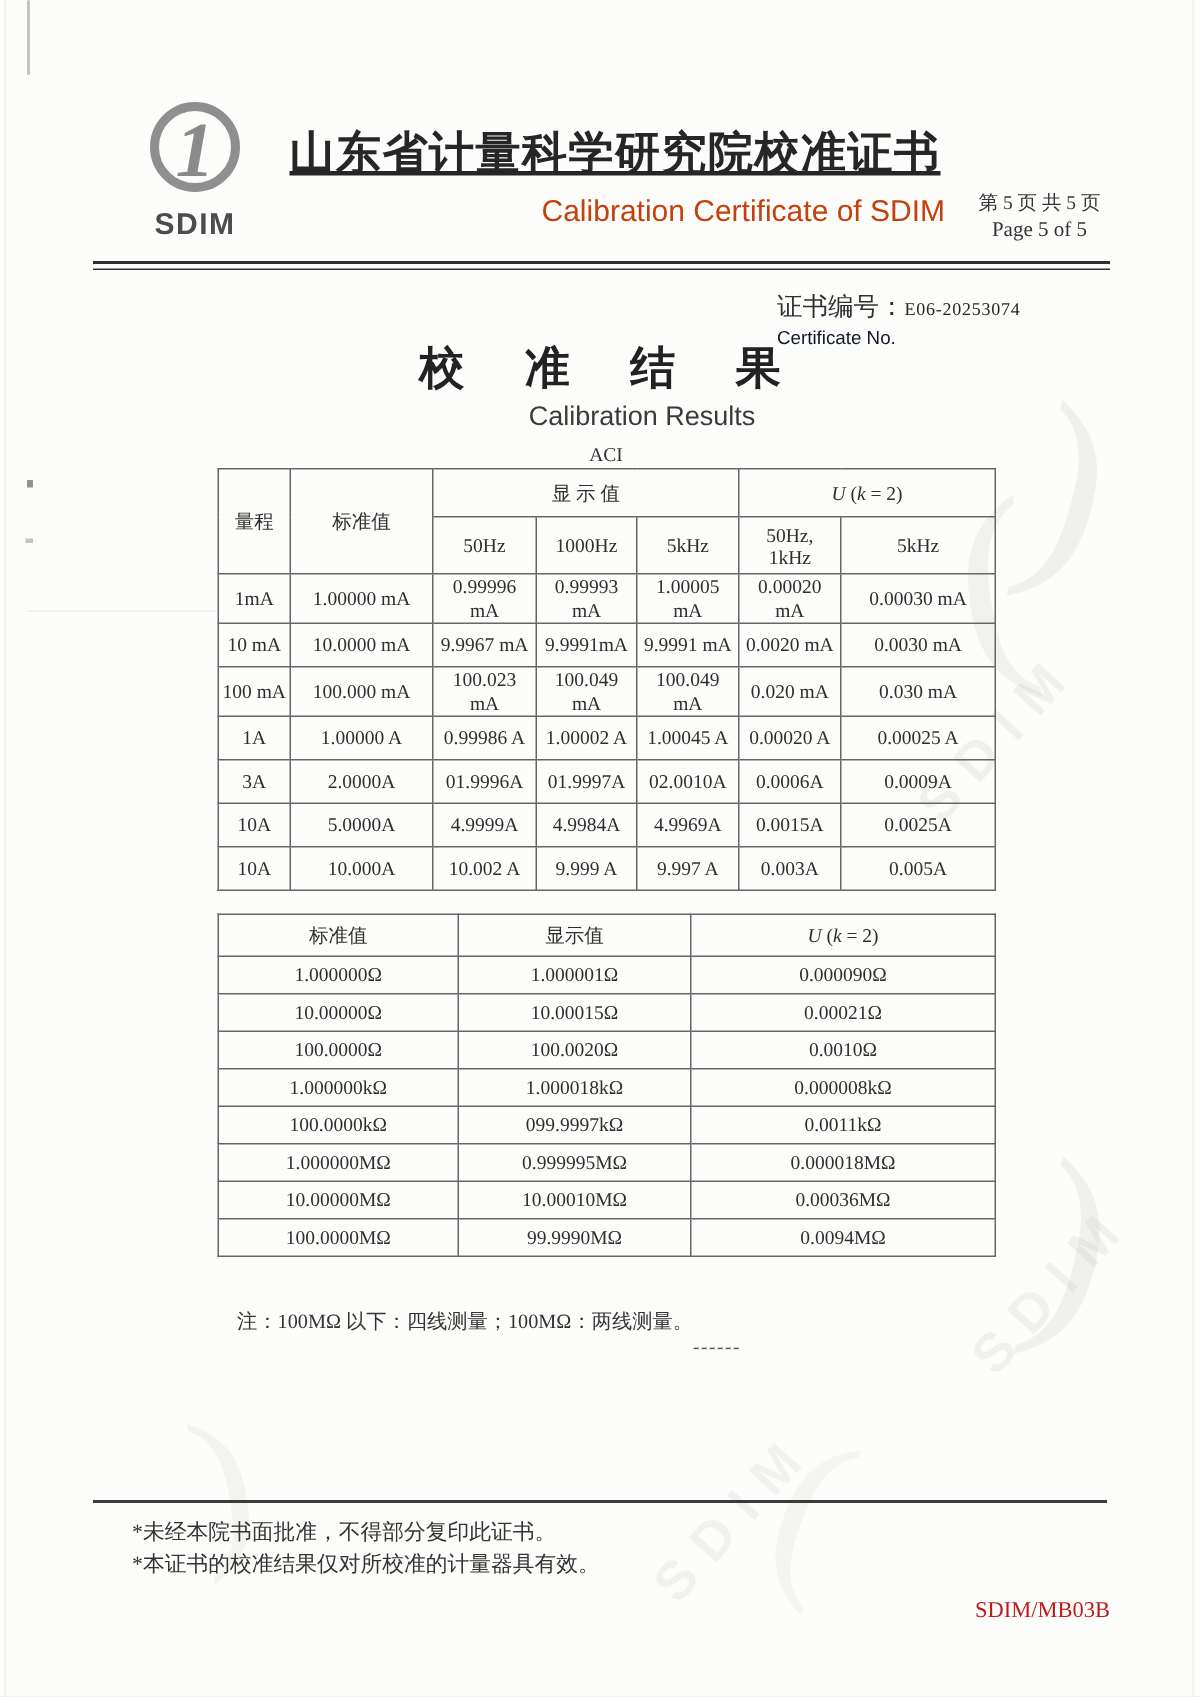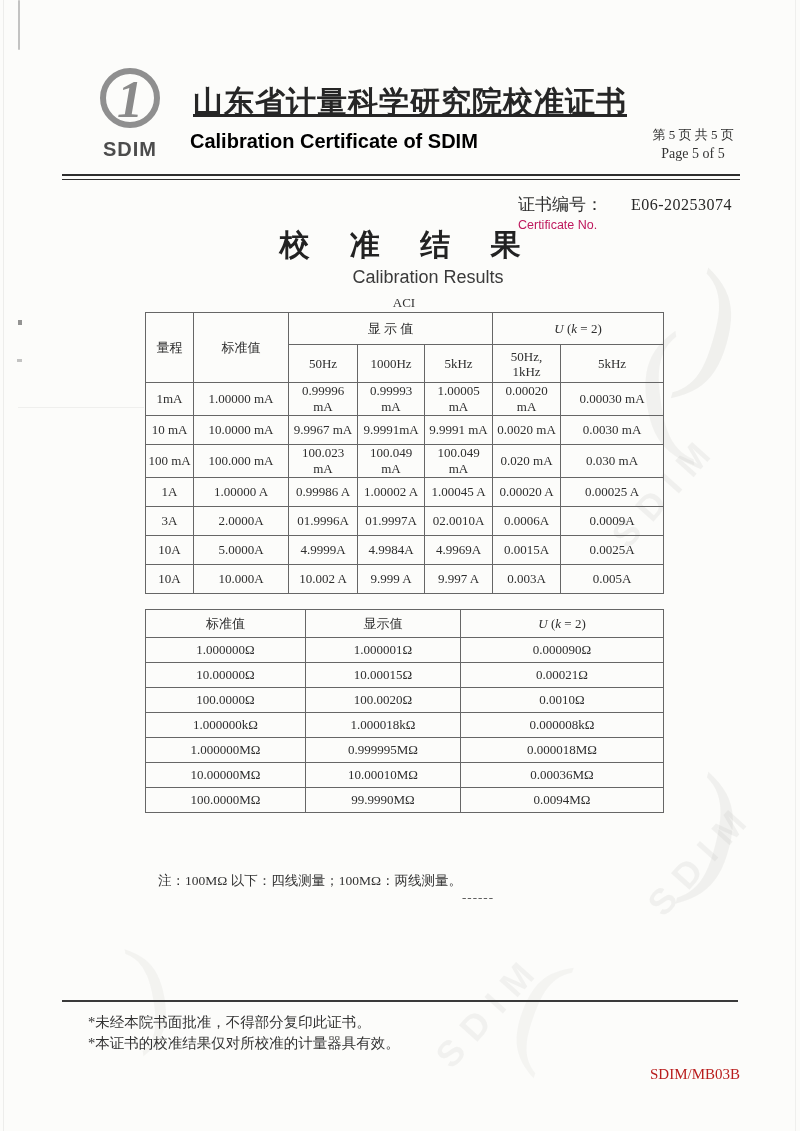--- a/index.html
+++ b/index.html
@@ -18,33 +18,33 @@
   .corner-line{position:absolute;left:18px;top:0;width:2px;height:50px;background:rgba(90,90,90,.35);border-radius:2px;}
   .speck1{position:absolute;left:18px;top:320px;width:4px;height:5px;background:rgba(60,60,60,.55);}
   .speck2{position:absolute;left:17px;top:359px;width:5px;height:3px;background:rgba(110,110,110,.4);}
   .bleed-line{position:absolute;left:18px;top:407px;width:126px;height:1px;background:rgba(0,0,0,.05);}
   
   .logo{position:absolute;left:84px;top:64px;width:92px;text-align:center;z-index:2;}
   .logo-text{font-family:"Liberation Sans","DejaVu Sans",sans-serif;font-weight:700;
     font-size:20px;color:#4c4c4c;letter-spacing:1px;margin-top:-8px;}
   .title-cn{position:absolute;left:190px;top:82px;width:440px;text-align:center;
     font-size:30px;font-weight:700;color:#262626;letter-spacing:1px;z-index:2;}
-  .title-en{position:absolute;left:190px;top:130px;width:440px;text-align:left;
+  .title-en{position:absolute;left:190px;top:130px;width:440px;text-align:right;
     font-family:"Liberation Sans","DejaVu Sans",sans-serif;
-    font-size:20px;font-weight:700;color:#000000;z-index:2;}
+    font-size:20px;font-weight:400;color:#c2410c;z-index:2;}
   .page-info{position:absolute;left:626px;top:125px;width:134px;text-align:center;
     font-size:13px;color:#333;line-height:19px;z-index:2;}
   .page-info .en{font-size:14px;}
   .head-rule{position:absolute;left:62px;top:174px;width:678px;height:3px;
     border-top:2.5px solid #2e2e2e;border-bottom:1.5px solid #2e2e2e;z-index:2;}
   .cert-block{position:absolute;left:518px;top:193px;z-index:2;}
   .cert-row{display:flex;align-items:baseline;}
   .cert-label{font-size:17px;color:#2f2f2f;}
-  .cert-value{font-size:16px;margin-left:28px;color:#262626;letter-spacing:.5px;}
-  .cert-en{font-family:"Liberation Sans","DejaVu Sans",sans-serif;font-size:12.5px;color:#be185d;margin-top:2px;}
+  .cert-value{font-size:12px;margin-left:0;color:#262626;letter-spacing:.5px;}
+  .cert-en{font-family:"Liberation Sans","DejaVu Sans",sans-serif;font-size:12.5px;color:#0f172a;margin-top:2px;}
   
   .results-cn{position:absolute;left:0;top:225px;width:800px;text-align:center;
     font-family:"Liberation Sans","DejaVu Sans",sans-serif;
     font-size:30px;font-weight:700;color:#222;letter-spacing:16px;text-indent:16px;z-index:2;}
   .results-en{position:absolute;left:0;top:267px;width:800px;text-align:center;
     font-family:"Liberation Sans","DejaVu Sans",sans-serif;
     font-size:18px;color:#3a3a3a;z-index:2;padding-left:28px;}
   .tbl-caption{position:absolute;left:145px;width:518px;text-align:center;
     font-size:13px;color:#333;z-index:2;}
   .cap-aci{top:295px;} .cap-ohm{top:594px;}
@@ -242,20 +242,25 @@
         <td>100.0000Ω</td>
         <td>100.0020Ω</td>
         <td>0.0010Ω</td>
       </tr>
       <tr class="dr">
         <td>1.000000kΩ</td>
         <td>1.000018kΩ</td>
         <td>0.000008kΩ</td>
       </tr>
       <tr class="dr">
+        <td>100.0000kΩ</td>
+        <td>099.9997kΩ</td>
+        <td>0.0011kΩ</td>
+      </tr>
+      <tr class="dr">
         <td>1.000000MΩ</td>
         <td>0.999995MΩ</td>
         <td>0.000018MΩ</td>
       </tr>
       <tr class="dr">
         <td>10.00000MΩ</td>
         <td>10.00010MΩ</td>
         <td>0.00036MΩ</td>
       </tr>
       <tr class="dr">

